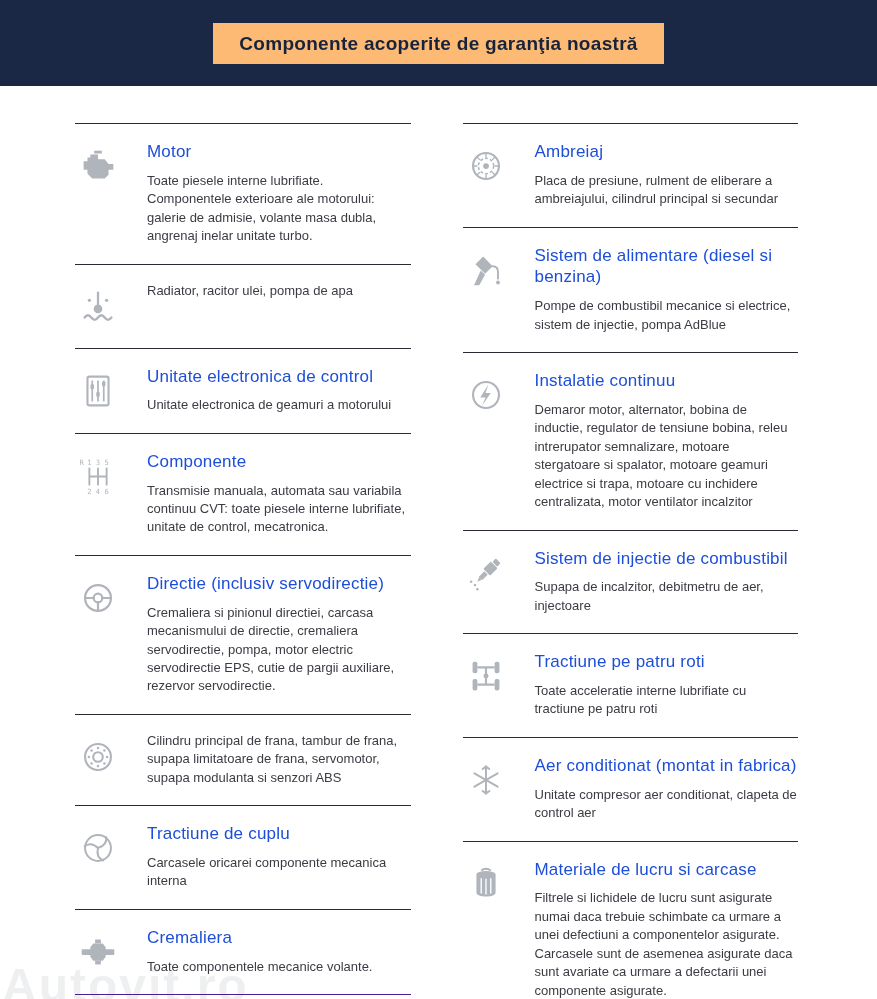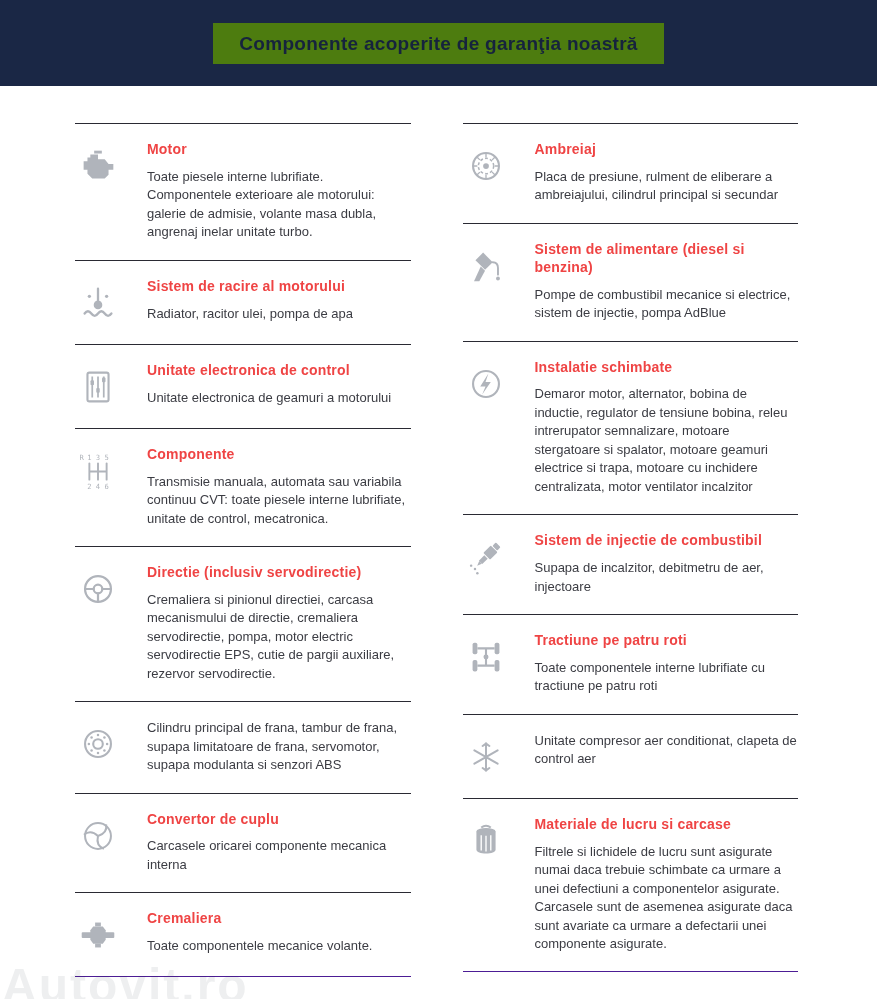--- a/index.html
+++ b/index.html
@@ -1,26 +1,26 @@
 <!DOCTYPE html>
 <html><head>
 <meta charset="utf-8">
 <style>
   html,body{margin:0;padding:0;background:#ffffff;font-family:"Liberation Sans",sans-serif;}
   .page{width:877px;height:999px;position:relative;background:#ffffff;overflow:hidden;}
   .band{height:86px;background:#1a2745;display:flex;align-items:center;justify-content:center;}
-  .badge{background:#4d7c0f;color:#16233d;font-size:19px;font-weight:bold;padding:11px 26px;letter-spacing:.3px;line-height:1;}
+  .badge{background:#fdba74;color:#16233d;font-size:19px;font-weight:bold;padding:11px 26px;letter-spacing:.3px;line-height:1;}
   .content{display:flex;gap:52px;padding:37px 79px 0 75px;}
   .col{flex:1;min-width:0;}
   .item{display:flex;border-top:1px solid #2a2a33;padding:17px 0 18px;}
   .col .item:last-child{border-bottom:1px solid #4c1d95;}
   .icon-box{flex:0 0 46px;height:46px;margin-right:26px;margin-top:2px;}
   svg.ic{width:46px;height:46px;display:block;}
   .item-body{flex:1;min-width:0;}
-  .item-title{margin:0 0 9px;font-size:14px;font-weight:bold;color:#ef4444;line-height:1.28;letter-spacing:.2px;}
+  .item-title{margin:0 0 9px;font-size:17px;font-weight:normal;color:#1d4ed8;line-height:1.28;letter-spacing:.2px;}
   .item-desc{margin:0;font-size:13px;color:#3b3c43;line-height:1.42;}
   .watermark{position:absolute;left:2px;bottom:-14px;font-size:48px;font-weight:bold;color:rgba(40,45,70,.08);letter-spacing:2px;user-select:none;}
 </style>
 </head>
 <body>
 
 <div class="page">
 
   <div class="band">
     <div class="badge">Componente acoperite de garanţia noastră</div>
@@ -49,21 +49,20 @@
             <g fill="none" stroke="#b0b4bb" stroke-width="2.4" stroke-linecap="round">
               <path d="M24 9v12"></path>
               <path d="M10 35c2.3-3.2 4.7-3.2 7 0s4.7 3.2 7 0 4.7-3.2 7 0 4.7 3.2 7 0"></path>
             </g>
             <circle cx="24" cy="26" r="4.5" fill="#b0b4bb"></circle>
             <circle cx="15" cy="17" r="1.7" fill="#b0b4bb"></circle>
             <circle cx="33" cy="17" r="1.7" fill="#b0b4bb"></circle>
           </svg>
         </div>
         <div class="item-body">
-          <h3 class="item-title">Sistem de racire al motorului</h3>
           <p class="item-desc">Radiator, racitor ulei, pompa de apa</p>
         </div>
       </div>
 
       <div class="item">
         <div class="icon-box">
           <svg class="ic" viewBox="0 0 48 48">
             <rect x="13" y="9" width="22" height="30" rx="2" fill="none" stroke="#b0b4bb" stroke-width="2.2"></rect>
             <g stroke="#b0b4bb" stroke-width="1.8">
               <path d="M18 13v22M24 13v22M30 13v22"></path>
@@ -149,21 +148,21 @@
           <svg class="ic" viewBox="0 0 48 48">
             <g fill="none" stroke="#b0b4bb" stroke-width="2.1">
               <circle cx="24" cy="24" r="13.5"></circle>
               <path d="M24 24q10-3 8.5-12"></path>
               <path d="M24 24q10-3 8.5-12" transform="rotate(120 24 24)"></path>
               <path d="M24 24q10-3 8.5-12" transform="rotate(240 24 24)"></path>
             </g>
           </svg>
         </div>
         <div class="item-body">
-          <h3 class="item-title">Convertor de cuplu</h3>
+          <h3 class="item-title">Tractiune de cuplu</h3>
           <p class="item-desc">Carcasele oricarei componente mecanica interna</p>
         </div>
       </div>
 
       <div class="item">
         <div class="icon-box">
           <svg class="ic" viewBox="0 0 48 48">
             <g fill="#b0b4bb">
               <rect x="7" y="21" width="12" height="6" rx="1"></rect>
               <rect x="30" y="21" width="11" height="6" rx="1"></rect>
@@ -218,21 +217,21 @@
       </div>
 
       <div class="item">
         <div class="icon-box">
           <svg class="ic" viewBox="0 0 48 48">
             <circle cx="24" cy="24" r="13.5" fill="none" stroke="#b0b4bb" stroke-width="2.2"></circle>
             <path d="M26.5 13l-8.5 13.5h5.5l-3.5 8.5 9-13h-5.5z" fill="#b0b4bb"></path>
           </svg>
         </div>
         <div class="item-body">
-          <h3 class="item-title">Instalatie schimbate</h3>
+          <h3 class="item-title">Instalatie continuu</h3>
           <p class="item-desc">Demaror motor, alternator, bobina de inductie, regulator de tensiune bobina, releu intrerupator semnalizare, motoare stergatoare si spalator, motoare geamuri electrice si trapa, motoare cu inchidere centralizata, motor ventilator incalzitor</p>
         </div>
       </div>
 
       <div class="item">
         <div class="icon-box">
           <svg class="ic" viewBox="0 0 48 48">
             <g transform="rotate(45 24 24)" fill="#b0b4bb">
               <rect x="20.5" y="6" width="7" height="5" rx="1"></rect>
               <rect x="19" y="12" width="10" height="11" rx="1"></rect>
@@ -262,35 +261,36 @@
               <rect x="33" y="27" width="5" height="12" rx="2"></rect>
               <circle cx="24" cy="24" r="2.6"></circle>
             </g>
             <g fill="none" stroke="#b0b4bb" stroke-width="2.2">
               <path d="M15 15h18M15 33h18M24 15v18"></path>
             </g>
           </svg>
         </div>
         <div class="item-body">
           <h3 class="item-title">Tractiune pe patru roti</h3>
-          <p class="item-desc">Toate componentele interne lubrifiate cu tractiune pe patru roti</p>
+          <p class="item-desc">Toate acceleratie interne lubrifiate cu tractiune pe patru roti</p>
         </div>
       </div>
 
       <div class="item">
         <div class="icon-box">
           <svg class="ic" viewBox="0 0 48 48">
             <g fill="none" stroke="#b0b4bb" stroke-width="2.1" stroke-linecap="round">
               <path d="M24 10v28M11.9 17l24.2 14M36.1 17L11.9 31"></path>
               <path d="M20.5 12.5L24 10l3.5 2.5M20.5 35.5L24 38l3.5-2.5"></path>
               <path d="M12 21.5V17l4-.8M36 31.5V31l.1-4-4-.8" opacity="0"></path>
             </g>
           </svg>
         </div>
         <div class="item-body">
+          <h3 class="item-title">Aer conditionat (montat in fabrica)</h3>
           <p class="item-desc">Unitate compresor aer conditionat, clapeta de control aer</p>
         </div>
       </div>
 
       <div class="item">
         <div class="icon-box">
           <svg class="ic" viewBox="0 0 48 48">
             <path d="M19 10q5-4 10 0" fill="none" stroke="#b0b4bb" stroke-width="2"></path>
             <ellipse cx="24" cy="14" rx="10" ry="3.5" fill="#b0b4bb"></ellipse>
             <path d="M14 14v19c0 2.2 4.5 4 10 4s10-1.8 10-4V14z" fill="#b0b4bb"></path>

